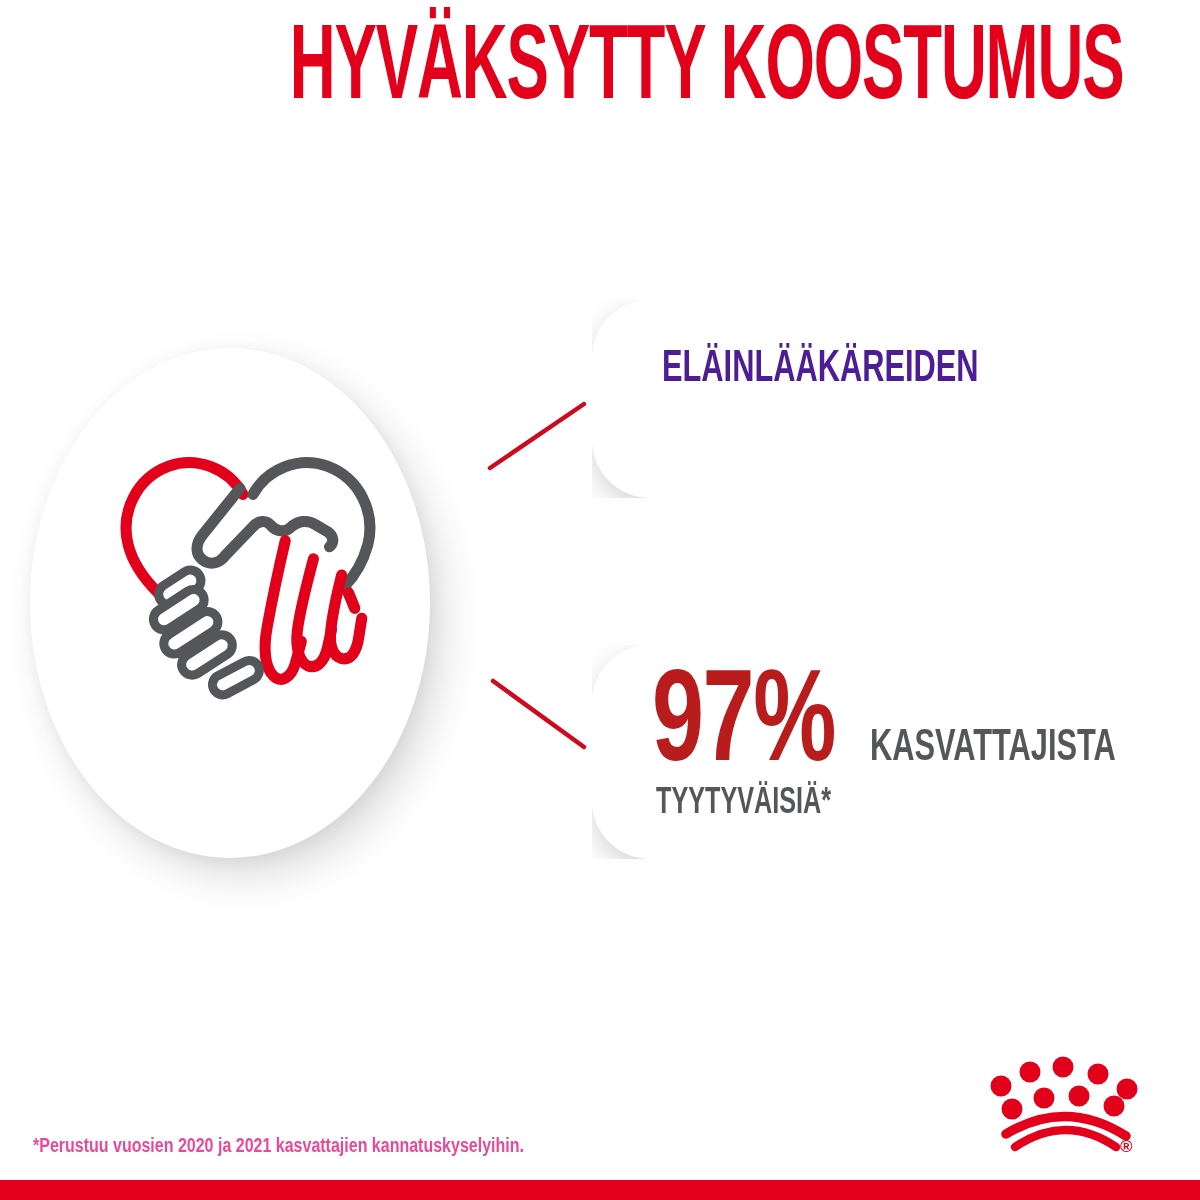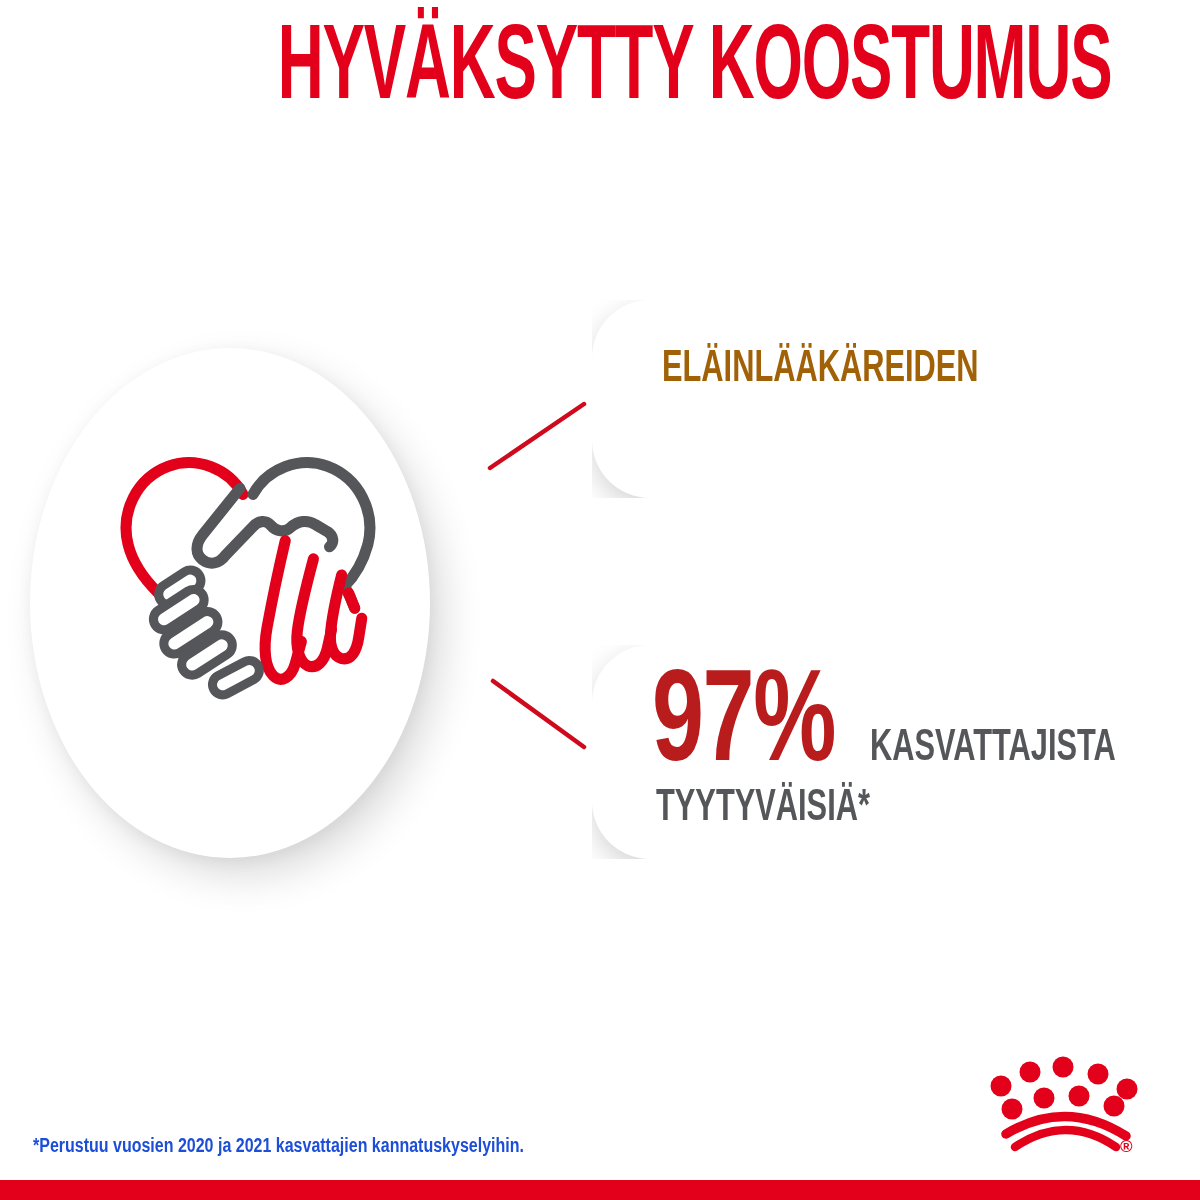--- a/index.html
+++ b/index.html
@@ -8,21 +8,21 @@
     position:relative;
     width:1200px; height:1200px;
     background:#ffffff;
     font-family:"Liberation Sans", sans-serif;
     overflow:hidden;
   }
   .cx { display:inline-block; white-space:nowrap; transform-origin:0 50%; }
 
   
   .title {
-    position:absolute; top:8px; left:0; width:972px;
+    position:absolute; top:8px; left:12px; width:972px;
     text-align:center;
     font-size:106px; font-weight:700; line-height:1.0;
     color:#e2001a; letter-spacing:-2px;
   }
   .title .cx { transform-origin:50% 50%; transform:scaleX(0.60); }
 
   
   .hero-blob {
     position:absolute; left:30px; top:348px; width:400px; height:510px;
     background:#ffffff; border-radius:50%;
@@ -45,38 +45,38 @@
 
   
   .lines-overlay { position:absolute; left:0; top:0; width:1200px; height:1200px; z-index:5; pointer-events:none; }
 
   
   .handshake { position:absolute; left:104px; top:454px; width:294px; height:250px; z-index:6; }
 
   
   .vet-text {
     position:absolute; left:662px; top:338px; z-index:7;
-    color:#a16207; font-weight:700; font-size:44px; line-height:56px;
+    color:#4c1d95; font-weight:700; font-size:44px; line-height:56px;
     letter-spacing:0;
   }
   .vet-text .cx { transform:scaleX(0.70); }
 
   
   .stat-row { position:absolute; left:652px; top:650px; z-index:7; display:flex; align-items:baseline; }
   .stat-value { color:#b91c1c; font-weight:700; font-size:130px; line-height:1; letter-spacing:-2px; }
   .stat-value .cx { transform:scaleX(0.72); }
   .stat-inline { color:#55565a; font-weight:700; font-size:44px; margin-left:-36px; }
   .stat-inline .cx { transform:scaleX(0.70); }
-  .stat-below { position:absolute; left:656px; top:780px; z-index:7; color:#55565a; font-weight:700; font-size:44px; }
+  .stat-below { position:absolute; left:656px; top:780px; z-index:7; color:#55565a; font-weight:700; font-size:36px; }
   .stat-below .cx { transform:scaleX(0.70); }
 
   
   .footnote {
     position:absolute; left:33px; top:1134px; z-index:7;
-    color:#1d4ed8; font-weight:700; font-size:20px;
+    color:#ec4899; font-weight:700; font-size:20px;
   }
   .footnote .cx { transform:scaleX(0.80); }
 
   .bottom-bar { position:absolute; left:0; top:1180px; width:1200px; height:20px; background:#e2001a; }
 
   
   .crown { position:absolute; left:988px; top:1054px; width:160px; height:106px; }
   .registered {
     position:absolute; left:1120px; top:1138px; z-index:7;
     color:#e2001a; font-size:17px; font-weight:700; line-height:1;

